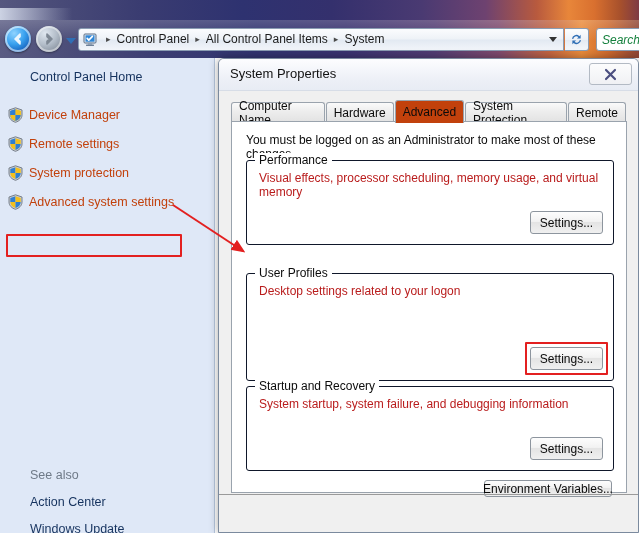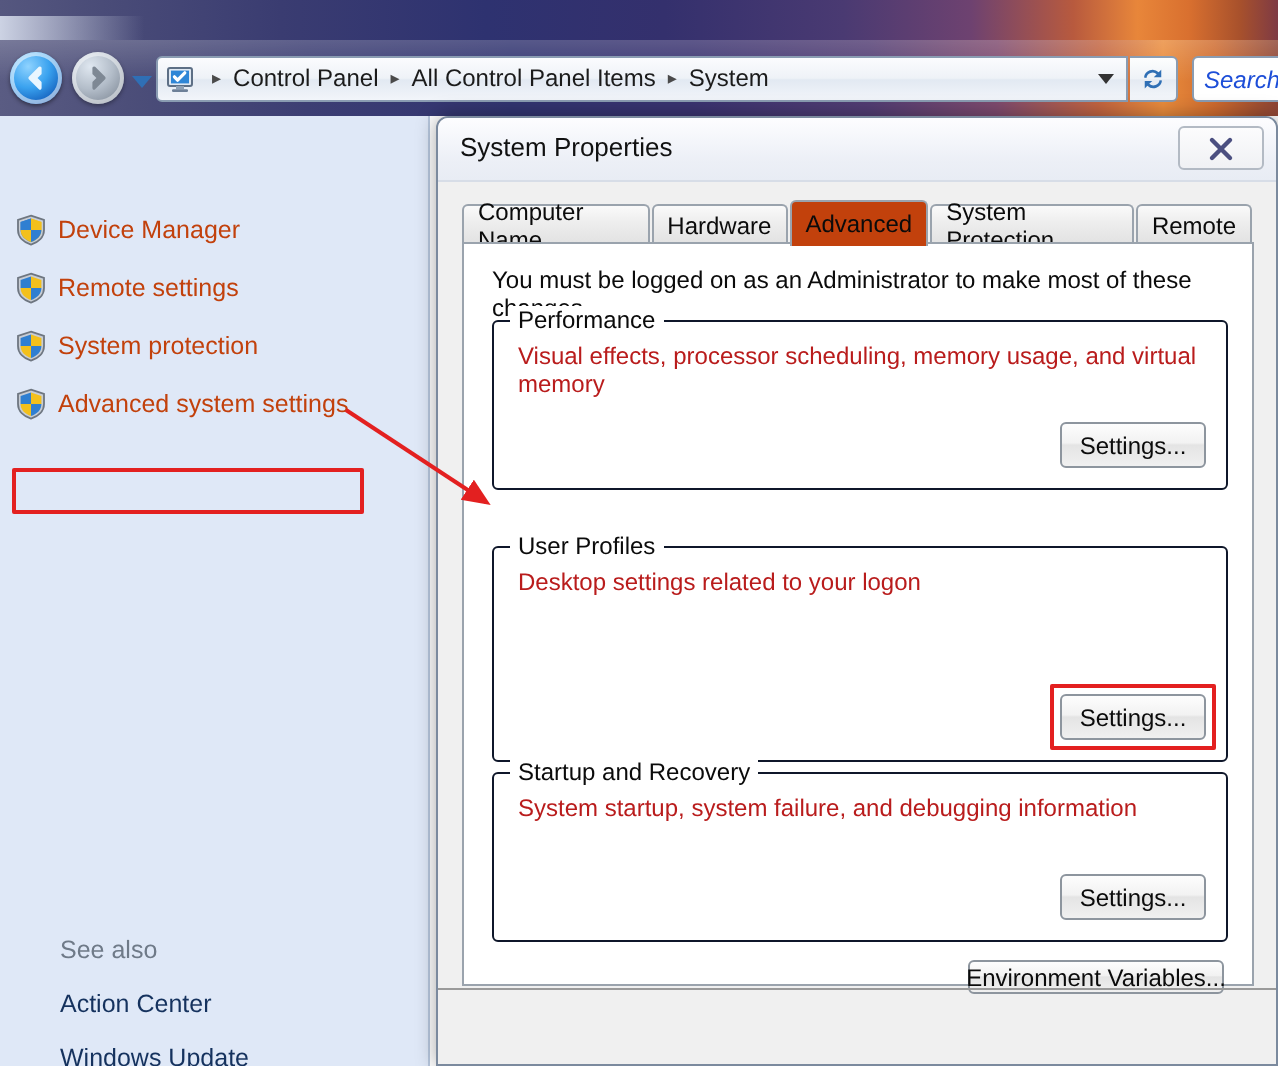--- a/index.html
+++ b/index.html
@@ -100,21 +100,21 @@
     border-radius: 0 3px 3px 0;
     display: flex; align-items: center; justify-content: center;
   }
 
   .searchbox {
     position: absolute; left: 596px; top: 8px; width: 60px; height: 23px;
     background: #ffffff; border: 1px solid #8a9cb2; border-radius: 3px;
     display: flex; align-items: center;
   }
   .searchbox span {
-    font-size: 12px; color: #1d4ed8; font-style: italic;
+    font-size: 12px; color: #15803d; font-style: italic;
     padding-left: 5px; white-space: nowrap;
   }
 
   
   .sidebar {
     position: absolute; left: 0; top: 58px; width: 215px; height: 475px;
     background: #dfe8f7;
     border-right: 1px solid #b7c7de;
   }
   .sb-home {
@@ -299,20 +299,21 @@
       </svg>
     </div>
 
     <div class="searchbox">
       <span>Search</span>
     </div>
   </div>
 
   <div class="sidebar">
 
+    <div class="sb-home">Control Panel Home</div>
 
     <div class="sb-item" style="top:46px">
       <span class="shield">
         <svg width="15" height="16" viewBox="0 0 15 16">
           <path d="M7.5 .8 L14 3 V8 C14 11.6 11.2 14.2 7.5 15.3 C3.8 14.2 1 11.6 1 8 V3 Z" fill="#c8cdd4" stroke="#6e7680" stroke-width=".9"></path>
           <path d="M7.5 2.2 L12.7 4 V8 C12.7 10.9 10.6 13 7.5 14 Z" fill="#f3c01c"></path>
           <path d="M7.5 2.2 L2.3 4 V8 C2.3 10.9 4.4 13 7.5 14 Z" fill="#2f7fd1"></path>
           <path d="M2.3 4 L7.5 2.2 L7.5 8 L2.3 8 Z" fill="#2f7fd1"></path>
           <path d="M7.5 2.2 L12.7 4 L12.7 8 L7.5 8 Z" fill="#f3c01c"></path>
           <path d="M2.3 8 L7.5 8 L7.5 14 C4.4 13 2.3 10.9 2.3 8 Z" fill="#f3c01c"></path>

